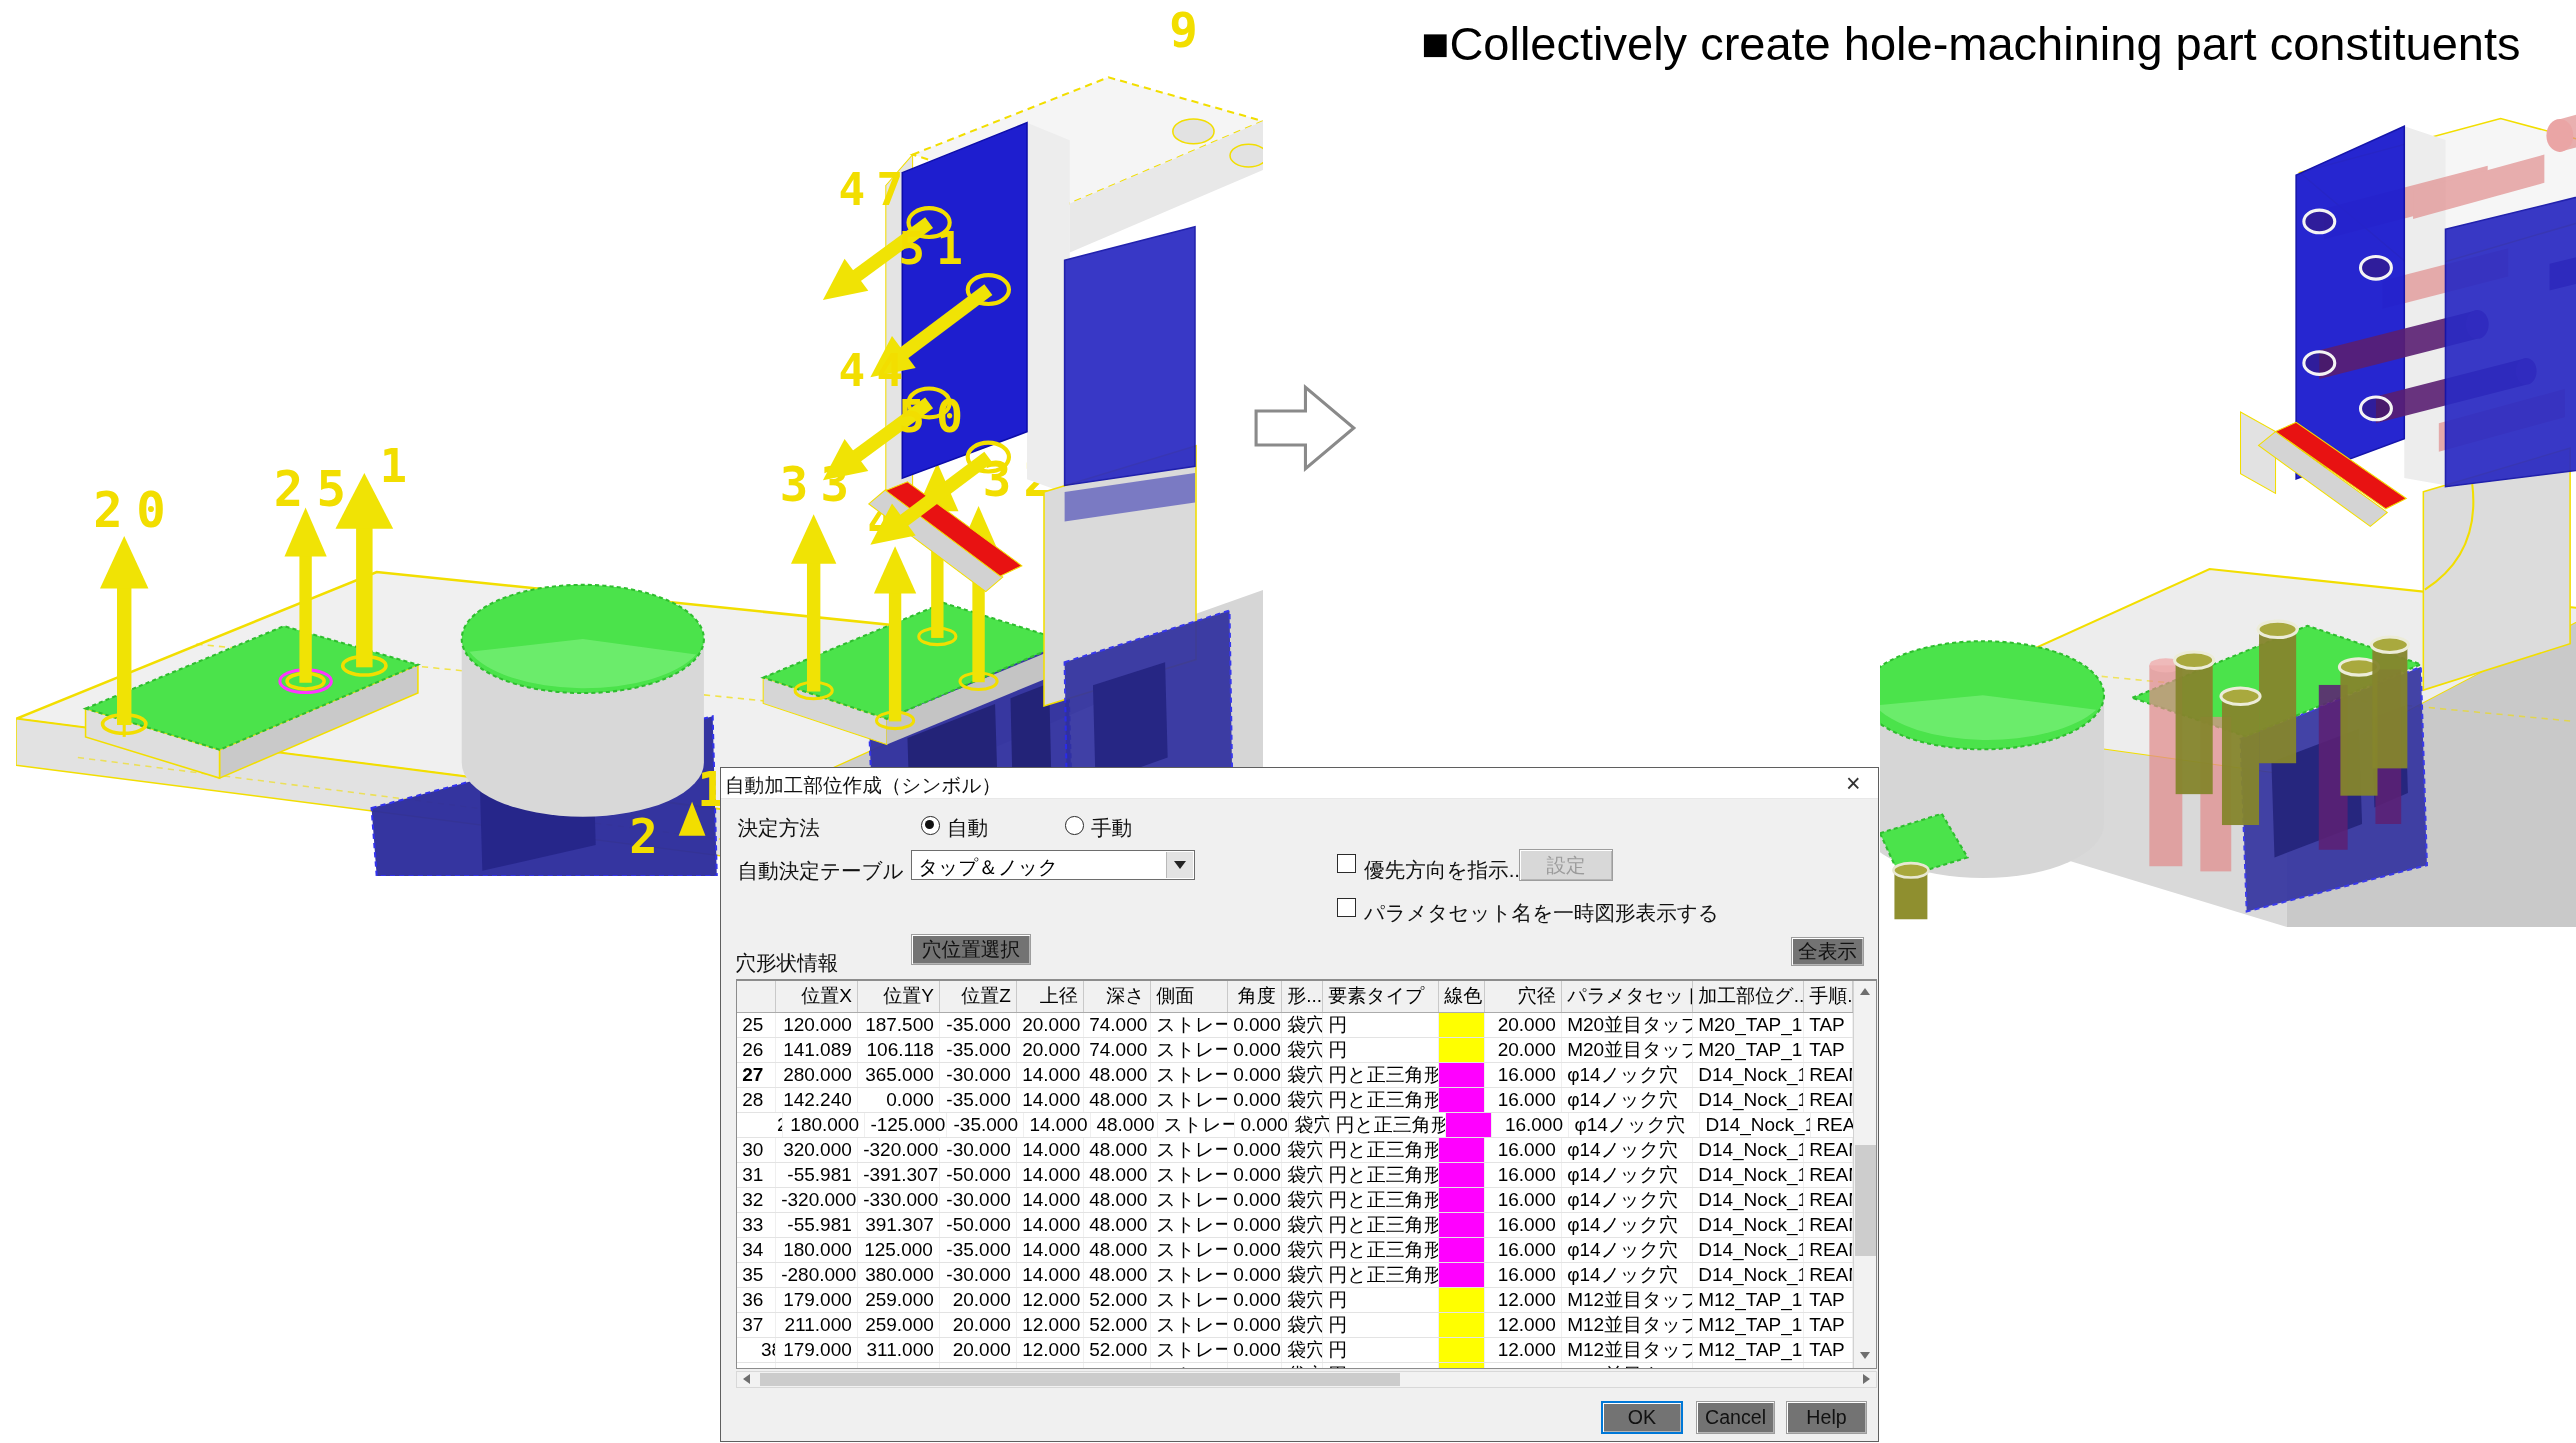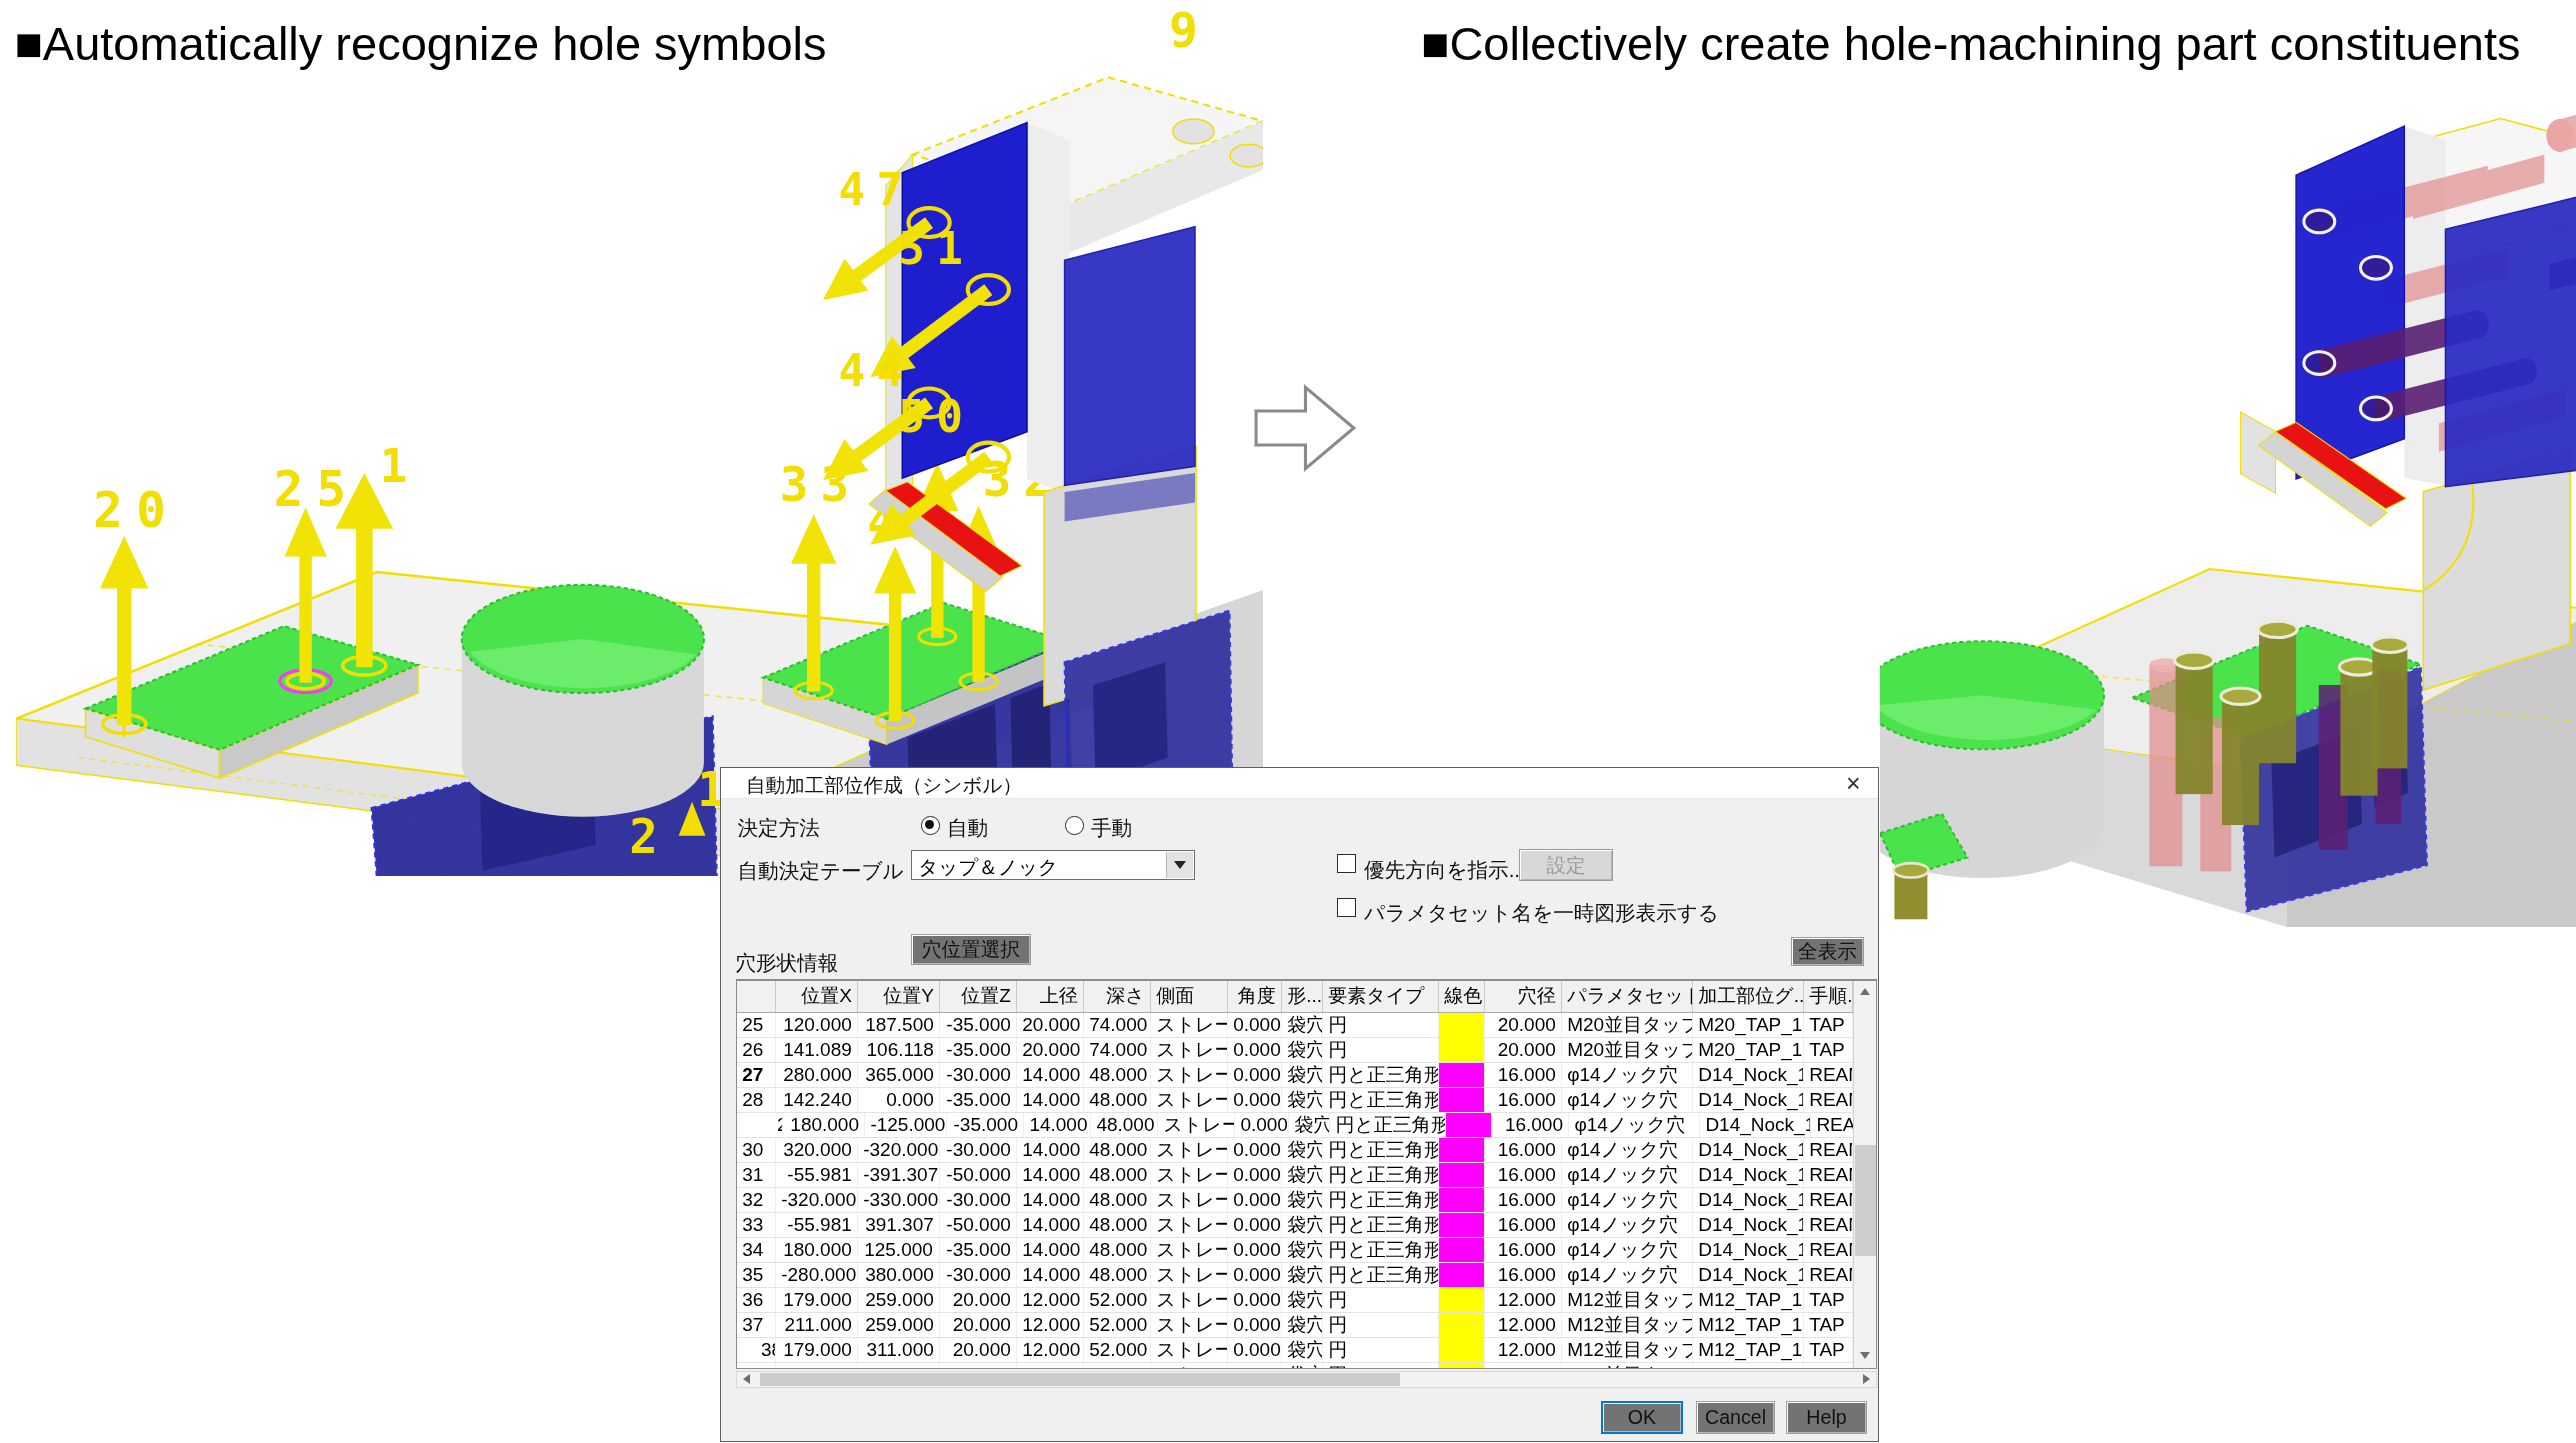--- a/index.html
+++ b/index.html
@@ -6,21 +6,21 @@
   #screen{position:relative;width:2601px;height:1444px;background:#ffffff;overflow:hidden;
           font-family:"Liberation Sans","DejaVu Sans",sans-serif;color:#000;}
   .caption{position:absolute;top:8.2px;font-size:47px;line-height:1.52;color:#000;letter-spacing:0px;}
   #cap-left{left:14.4px;width:1226px;}
   #cap-right{left:1421px;width:1164px;}
   svg{position:absolute;}
   
   #dlg{position:absolute;left:720px;top:767px;width:1159px;height:675px;background:#f0f0f0;
        border:1px solid #5f5f5f;box-sizing:border-box;z-index:10;font-size:20.6px;}
   #dlg-titlebar{position:absolute;left:0;top:0;right:0;height:30px;background:#ffffff;border-bottom:0.5px solid #e8e8e8;}
-  #dlg-title{position:absolute;left:25px;top:4.1px;font-size:19.6px;color:#111;}
+  #dlg-title{position:absolute;left:4px;top:4.1px;font-size:19.6px;color:#111;}
   #dlg-close{position:absolute;right:17.5px;top:0px;font-size:25px;color:#333;cursor:pointer;line-height:30px;}
   .lbl{position:absolute;font-size:20.6px;color:#111;white-space:nowrap;}
   .radio{position:absolute;width:18.5px;height:18.5px;border:1.5px solid #2b2b2b;border-radius:50%;background:#fff;box-sizing:border-box;}
   .radio.checked::after{content:"";position:absolute;left:3.1px;top:3.1px;width:9.3px;height:9.3px;border-radius:50%;background:#111;}
   .checkbox{position:absolute;width:18.5px;height:18.5px;border:1.5px solid #2b2b2b;background:#fff;box-sizing:border-box;}
   #combo{position:absolute;left:190px;top:82px;width:284px;height:30px;background:#fff;border:1px solid #6d6d6d;box-sizing:border-box;}
   #combo-text{position:absolute;left:6.2px;top:3.1px;font-size:19.6px;white-space:nowrap;}
   #combo-btn{position:absolute;right:1px;top:1px;width:26px;height:26px;background:#e3e3e3;border-left:1px solid #b9b9b9;}
   #combo-arrow{position:absolute;left:6.7px;top:9.3px;width:0;height:0;border-left:6.2px solid transparent;border-right:6.2px solid transparent;border-top:8.2px solid #222;}
   .btn{position:absolute;background:#737373;border:1px solid #9d9d9d;box-sizing:border-box;text-align:center;
@@ -48,21 +48,20 @@
   .tri-left{position:absolute;left:6.2px;top:2.1px;width:0;height:0;border-top:5.7px solid transparent;border-bottom:5.7px solid transparent;border-right:7.2px solid #6e6e6e;}
   .tri-right{position:absolute;right:6.2px;top:2.1px;width:0;height:0;border-top:5.7px solid transparent;border-bottom:5.7px solid transparent;border-left:7.2px solid #6e6e6e;}
   #hthumb{position:absolute;left:23px;top:1px;width:640px;height:13.4px;background:#cccccc;}
   .cad-label{font-family:"DejaVu Sans Mono","Liberation Mono",monospace;fill:#f2de00;font-weight:bold;}
 </style>
 </head>
 <body>
 
 <div id="screen">
 
-  <div id="cap-left" class="caption">■Automatically recognize hole symbols</div>
   <div id="cap-right" class="caption">■Collectively create hole-machining part constituents</div>
 
   <svg id="left-cad" style="left:15.5px;top:0;z-index:1" width="1247" height="876" viewBox="0 0 2420 1700">
 
     <polygon points="0,1395 700,1110 2110,1255 1400,1575" fill="#f0f0f0" stroke="#f2de00" stroke-width="5"></polygon>
     <polygon points="0,1395 1400,1575 1400,1665 0,1485" fill="#e2e2e2" stroke="#f2de00" stroke-width="3"></polygon>
     <polygon points="1400,1575 2110,1255 2110,1360 1400,1665" fill="#cccccc"></polygon>
     <polygon points="2110,1255 2420,1145 2420,1700 2110,1700" fill="#d6d6d6"></polygon>
     <line x1="350" y1="1250" x2="1750" y2="1390" stroke="#f2de00" stroke-width="3" stroke-dasharray="12 10" opacity=".7"></line>
     <line x1="120" y1="1470" x2="1380" y2="1630" stroke="#f2de00" stroke-width="3" stroke-dasharray="12 10" opacity=".6"></line>

